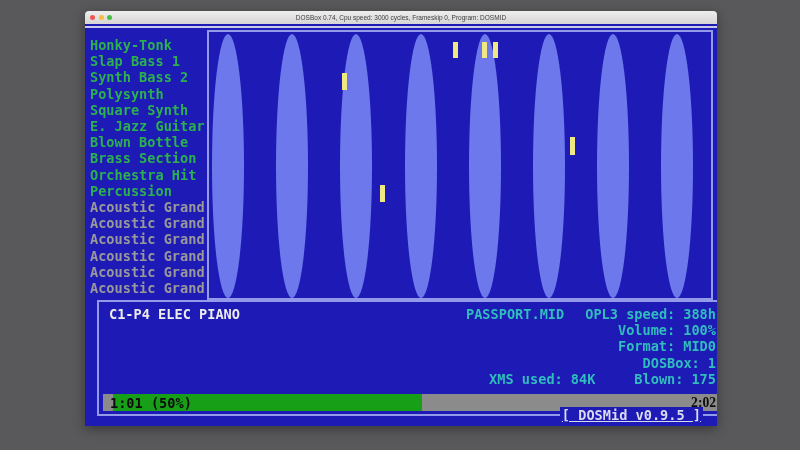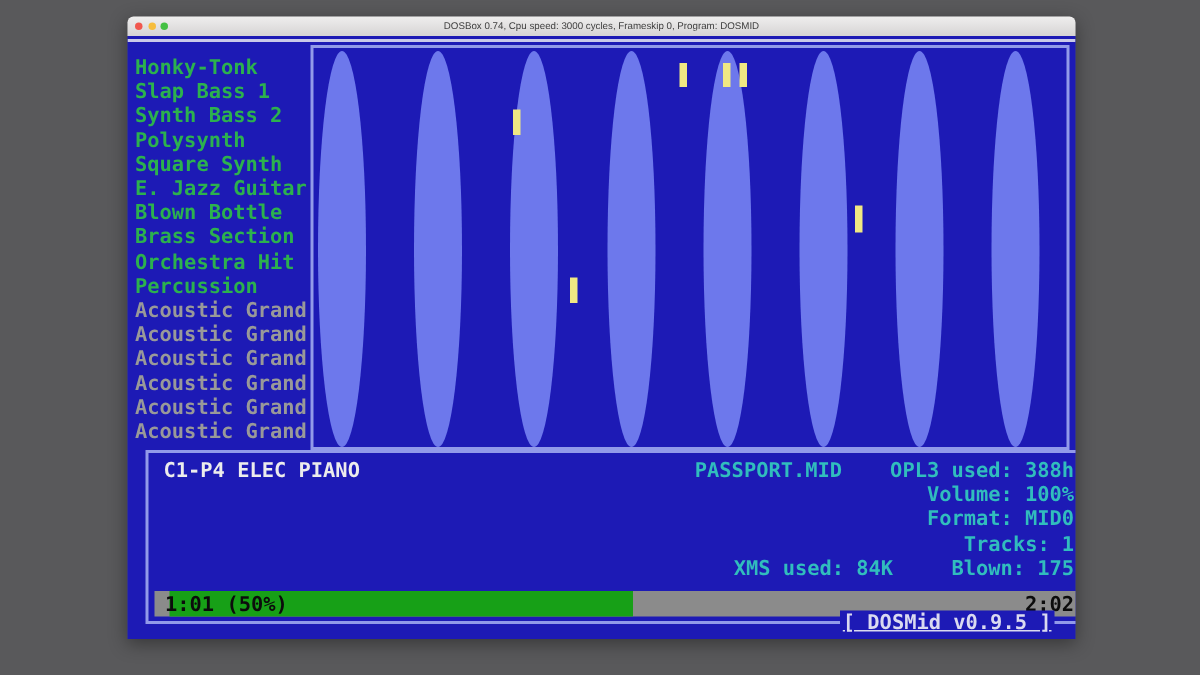--- a/index.html
+++ b/index.html
@@ -36,27 +36,27 @@
   .cols{position:absolute;left:3px;top:2px;bottom:0;right:0;display:flex;}
   .col{flex:none;width:32.1px;height:100%;}
   .col.light{background:var(--column-light);}
   .note{position:absolute;background:var(--note-yellow);}
   .status-panel{position:absolute;left:12px;top:276px;width:624px;height:116px;
     border:2px solid var(--box-border);}
   .event-text{position:absolute;left:10px;top:4px;color:var(--white-text);white-space:pre;}
   .info{position:absolute;top:4px;right:3px;color:var(--cyan);line-height:16.2px;}
   .info-row{display:flex;justify-content:flex-end;white-space:pre;}
   .pair .lbl{margin-right:8px;}
-  .gap15{margin-right:32px;}
+  .gap15{margin-right:21px;}
   .gap39{margin-right:39px;margin-left:26px;}
   .progress{position:absolute;left:4px;bottom:3px;width:616px;height:17px;
     background:var(--progress-gray);padding-left:10px;}
   .progress-fill{height:100%;background:var(--progress-green);}
   .progress .elapsed{position:absolute;left:7px;top:1px;color:var(--progress-text);white-space:pre;}
-  .progress .total{position:absolute;right:3px;top:1px;color:var(--progress-text);}
+  .progress .total{position:absolute;right:3px;top:1px;color:var(--progress-text);font-family:Liberation Serif, serif;}
   .version{position:absolute;top:383px;right:14px;background:var(--screen-bg);
     color:var(--version-text);padding:0 2px;white-space:pre;z-index:5;text-decoration:underline;}
 </style>
 </head>
 <body>
 
 <div class="stage">
   <div class="window">
 
     <div class="titlebar">
@@ -99,30 +99,30 @@
           <div class="note" style="left: 361px; top: 105px; width: 5px; height: 18px;"></div>
           <div class="note" style="left: 171px; top: 153px; width: 5px; height: 17px;"></div>
         </div>
 
       <div class="status-panel">
         <div class="event-text">C1-P4 ELEC PIANO</div>
 
         <div class="info">
           <div class="info-row">
             <span class="gap15">PASSPORT.MID</span>
-            <span class="pair"><span class="lbl">OPL3 used:</span><span>388h</span></span>
+            <span class="pair"><span class="lbl">OPL3 speed:</span><span>388h</span></span>
           </div>
           <div class="info-row">
             <span class="pair"><span class="lbl">Volume:</span><span>100%</span></span>
           </div>
           <div class="info-row">
             <span class="pair"><span class="lbl">Format:</span><span>MID0</span></span>
           </div>
           <div class="info-row">
-            <span class="pair"><span class="lbl">Tracks:</span><span>1</span></span>
+            <span class="pair"><span class="lbl">DOSBox:</span><span>1</span></span>
           </div>
           <div class="info-row">
             <span class="pair gap39"><span class="lbl">XMS used:</span><span>84K</span></span>
             <span class="pair"><span class="lbl">Blown:</span><span>175</span></span>
           </div>
         </div>
 
         <div class="progress">
           <div class="progress-fill" style="width: 51%;"></div>
           <span class="elapsed">1:01 (50%)</span>

